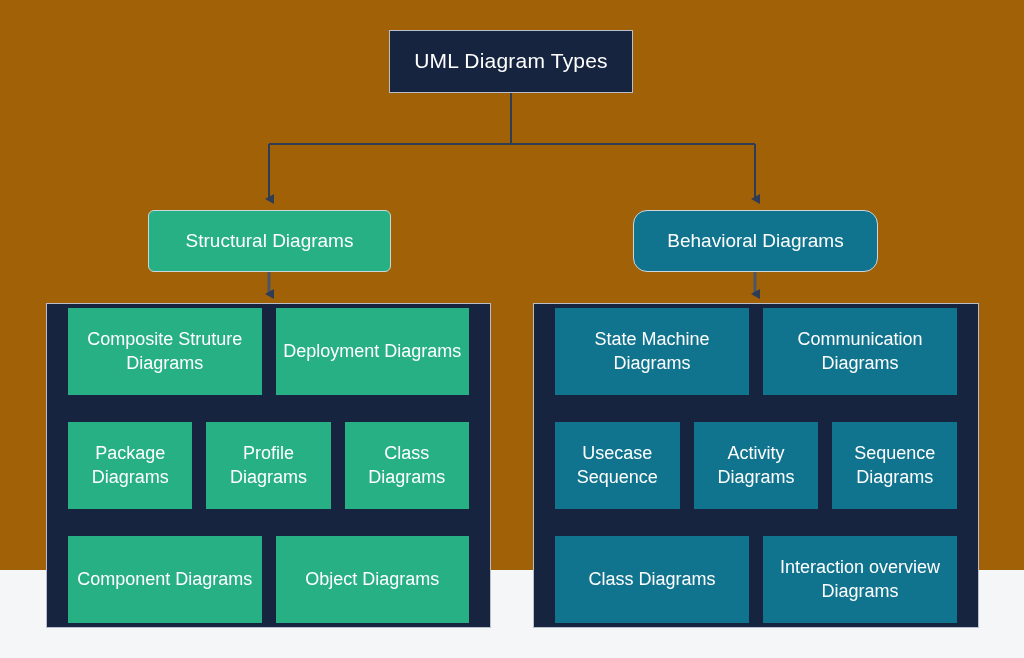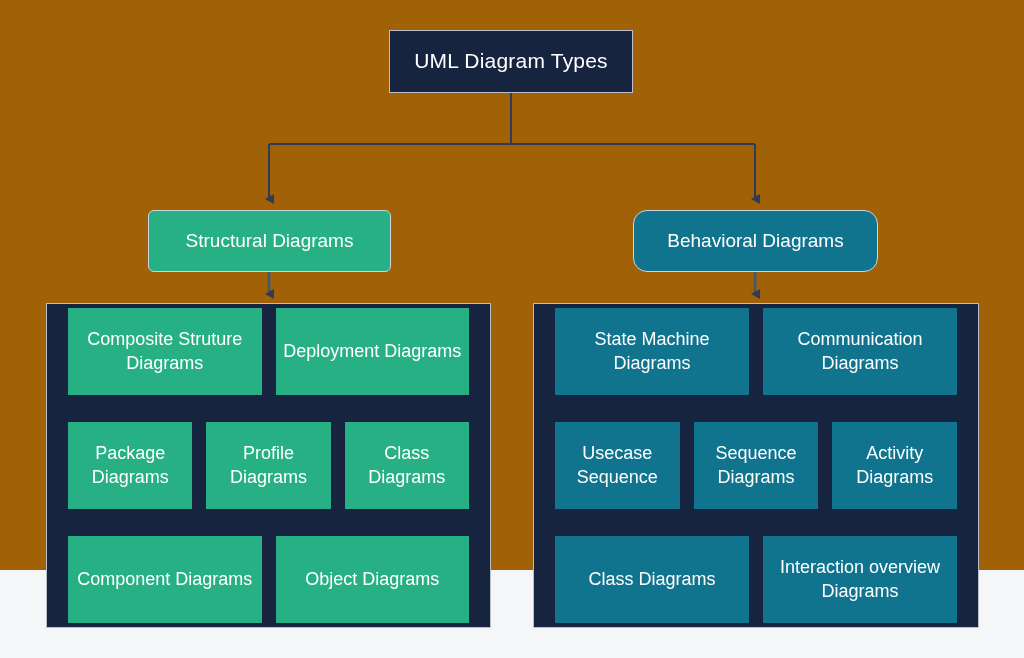--- a/index.html
+++ b/index.html
@@ -220,25 +220,25 @@
       <div class="leaf-node teal">
         <span class="node-label">Communication Diagrams</span>
       </div>
     </div>
 
     <div class="group-row row-3col">
       <div class="leaf-node teal">
         <span class="node-label">Usecase Sequence</span>
       </div>
       <div class="leaf-node teal">
+        <span class="node-label">Activity Diagrams</span>
+      </div>
+      <div class="leaf-node teal">
         <span class="node-label">Sequence Diagrams</span>
       </div>
-      <div class="leaf-node teal">
-        <span class="node-label">Activity Diagrams</span>
-      </div>
     </div>
 
     <div class="group-row row-2col">
       <div class="leaf-node teal">
         <span class="node-label">Class Diagrams</span>
       </div>
       <div class="leaf-node teal">
         <span class="node-label">Interaction overview Diagrams</span>
       </div>
     </div>

